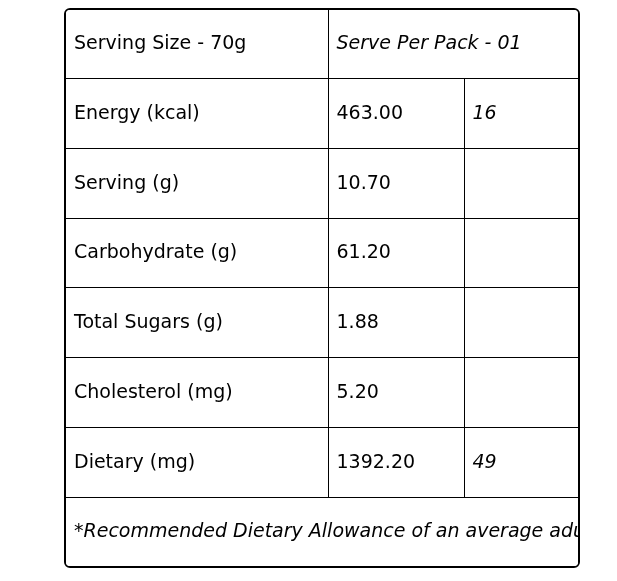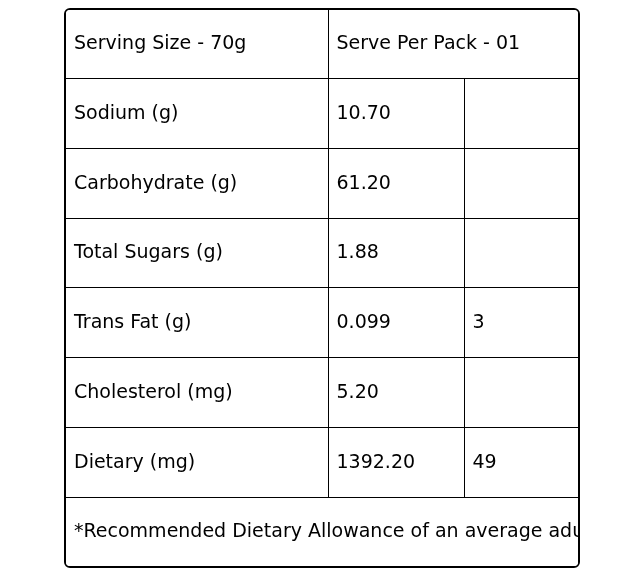--- a/index.html
+++ b/index.html
@@ -37,21 +37,21 @@
     padding: 3px 8px 5px 8px;
     font-size: 19px;
     line-height: 1.12;
     vertical-align: middle;
     background: #ffffff;
   }
   
   table.nutri tr:first-child td { border-top: none; }
   table.nutri tr:last-child td { border-bottom: none; }
   table.nutri td:first-child { border-left: none; }
-  table.nutri td:last-child { border-right: none; }
+  table.nutri td:last-child { border-right: none; font-style: italic; }
 
   .col-name { width: 262px; }
   .col-per100 { width: 136px; }
   .col-rda { width: 114px; }
 
   .serving-row td { font-size: 19px; padding-top: 6px; padding-bottom: 8px; }
   .header-row td {
     font-weight: bold;
     font-size: 19px;
     padding-top: 5px;
@@ -76,38 +76,38 @@
       <col class="col-rda">
     </colgroup>
     <tbody>
       <tr class="serving-row">
         <td>Serving Size - 70g</td>
         <td colspan="2">Serve Per Pack - 01</td>
       </tr>
 
 
       <tr>
-        <td>Sodium (g)</td>
+        <td>Energy (kcal)</td>
+        <td>463.00</td>
+        <td>16</td>
+      </tr>
+      <tr>
+        <td>Serving (g)</td>
         <td>10.70</td>
         <td></td>
       </tr>
       <tr>
         <td>Carbohydrate (g)</td>
         <td>61.20</td>
         <td></td>
       </tr>
       <tr>
         <td>Total Sugars (g)</td>
         <td>1.88</td>
         <td></td>
-      </tr>
-      <tr>
-        <td>Trans Fat (g)</td>
-        <td>0.099</td>
-        <td>3</td>
       </tr>
       <tr>
         <td>Cholesterol (mg)</td>
         <td>5.20</td>
         <td></td>
       </tr>
       <tr>
         <td>Dietary (mg)</td>
         <td>1392.20</td>
         <td>49</td>

